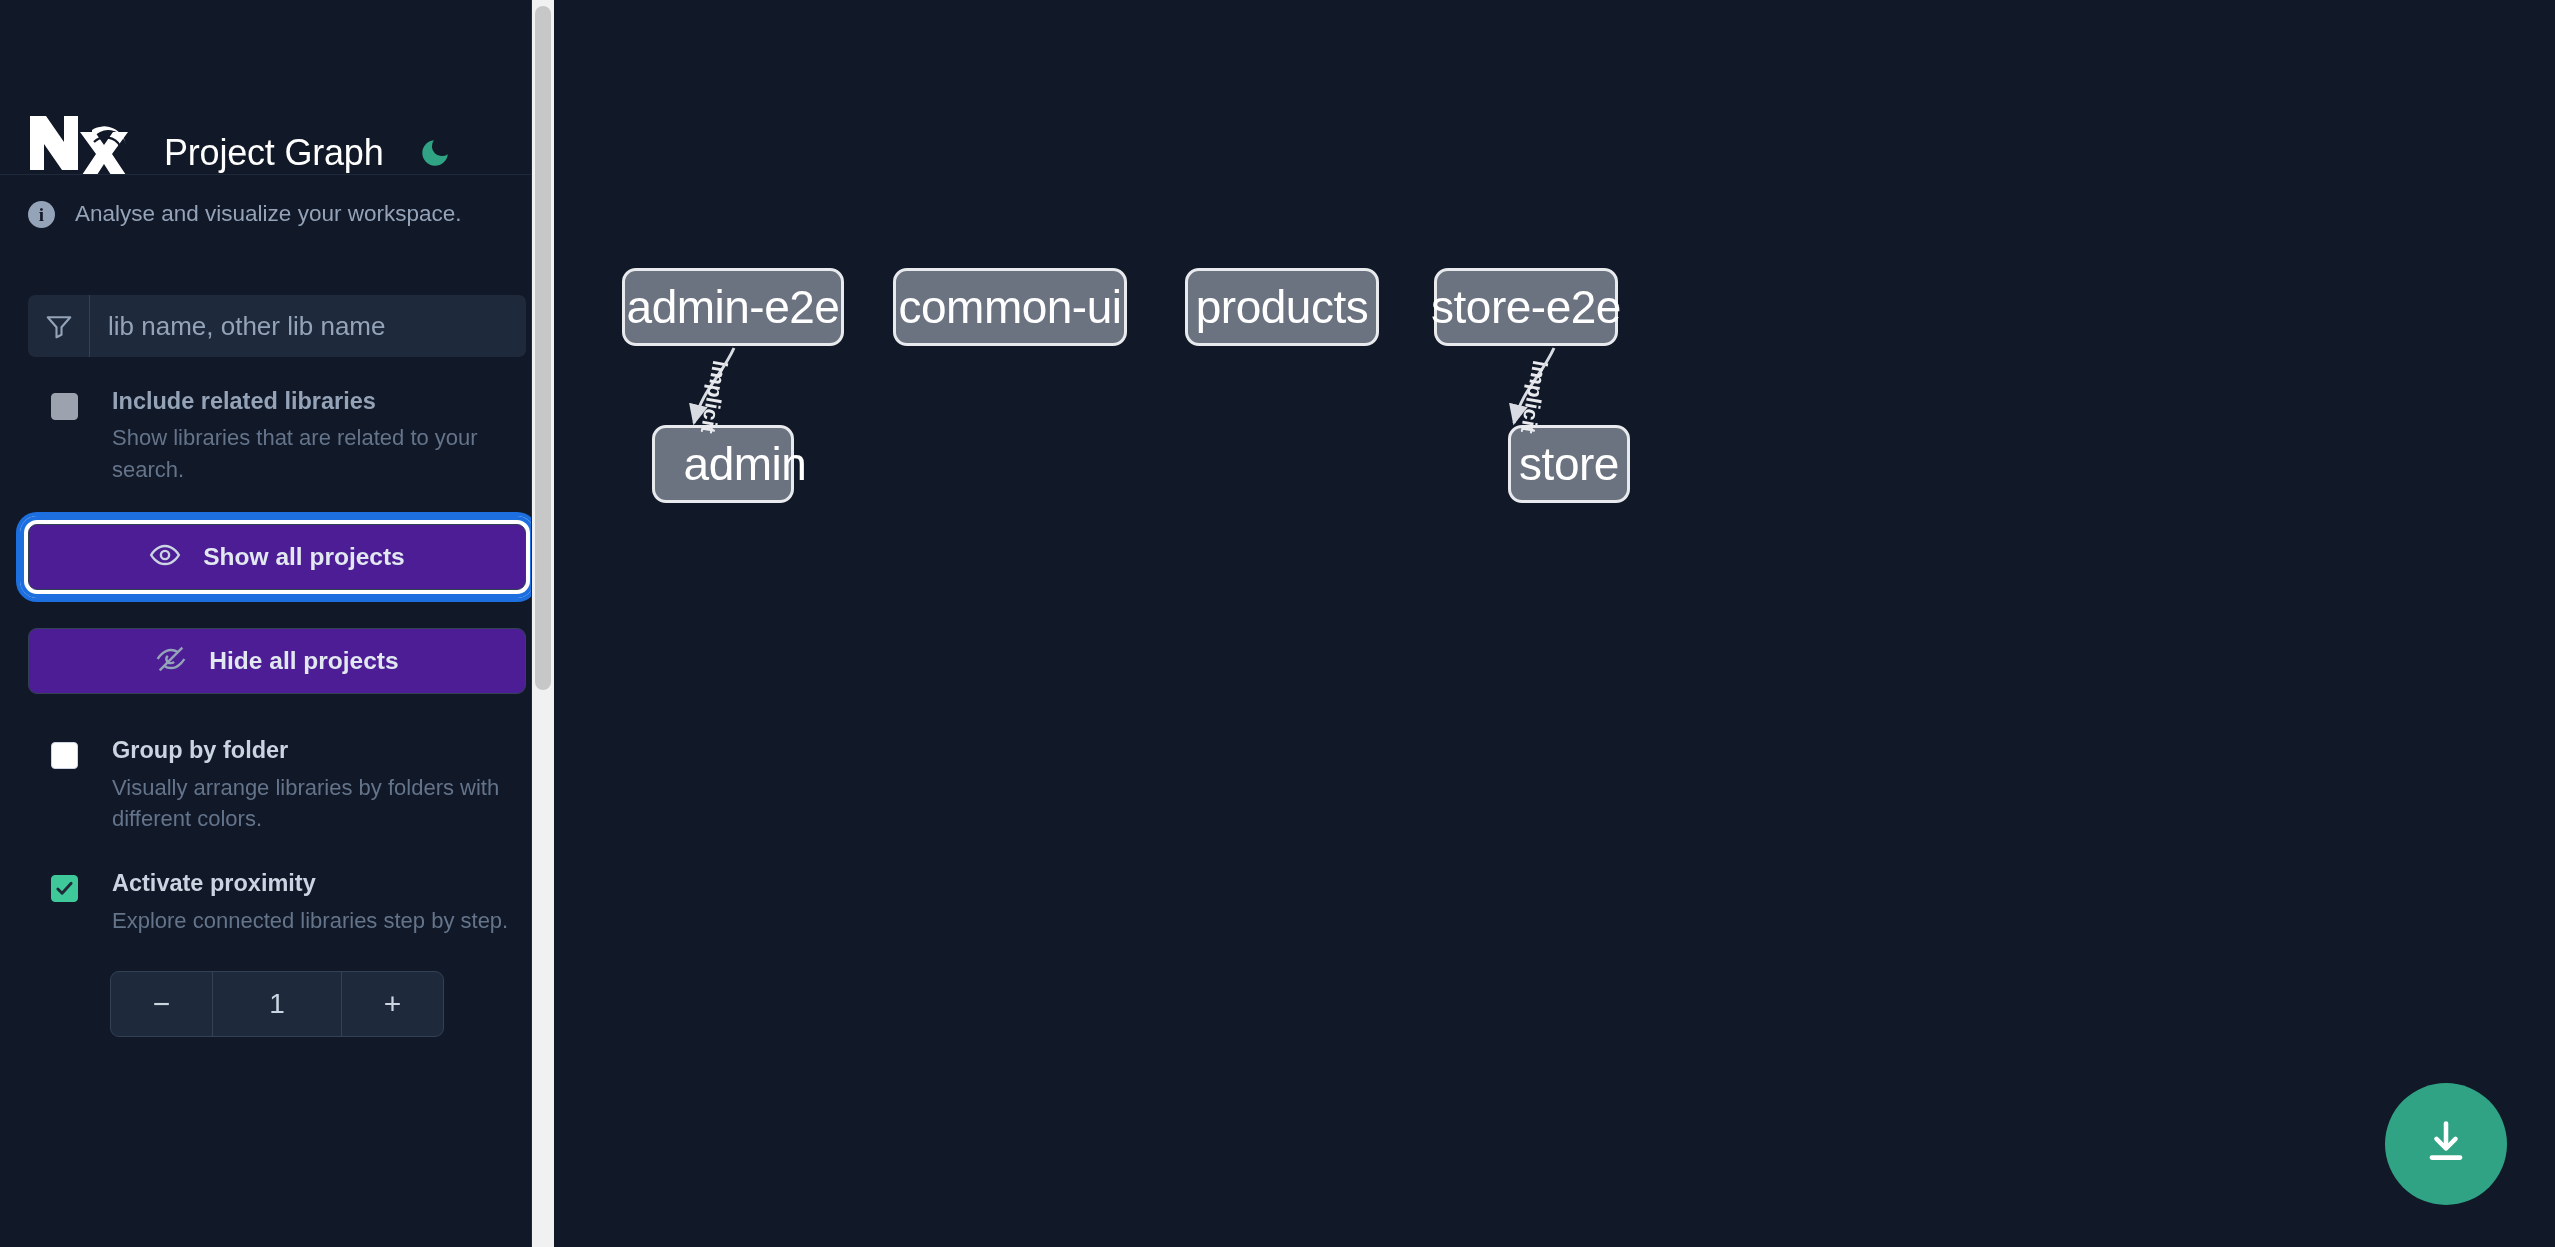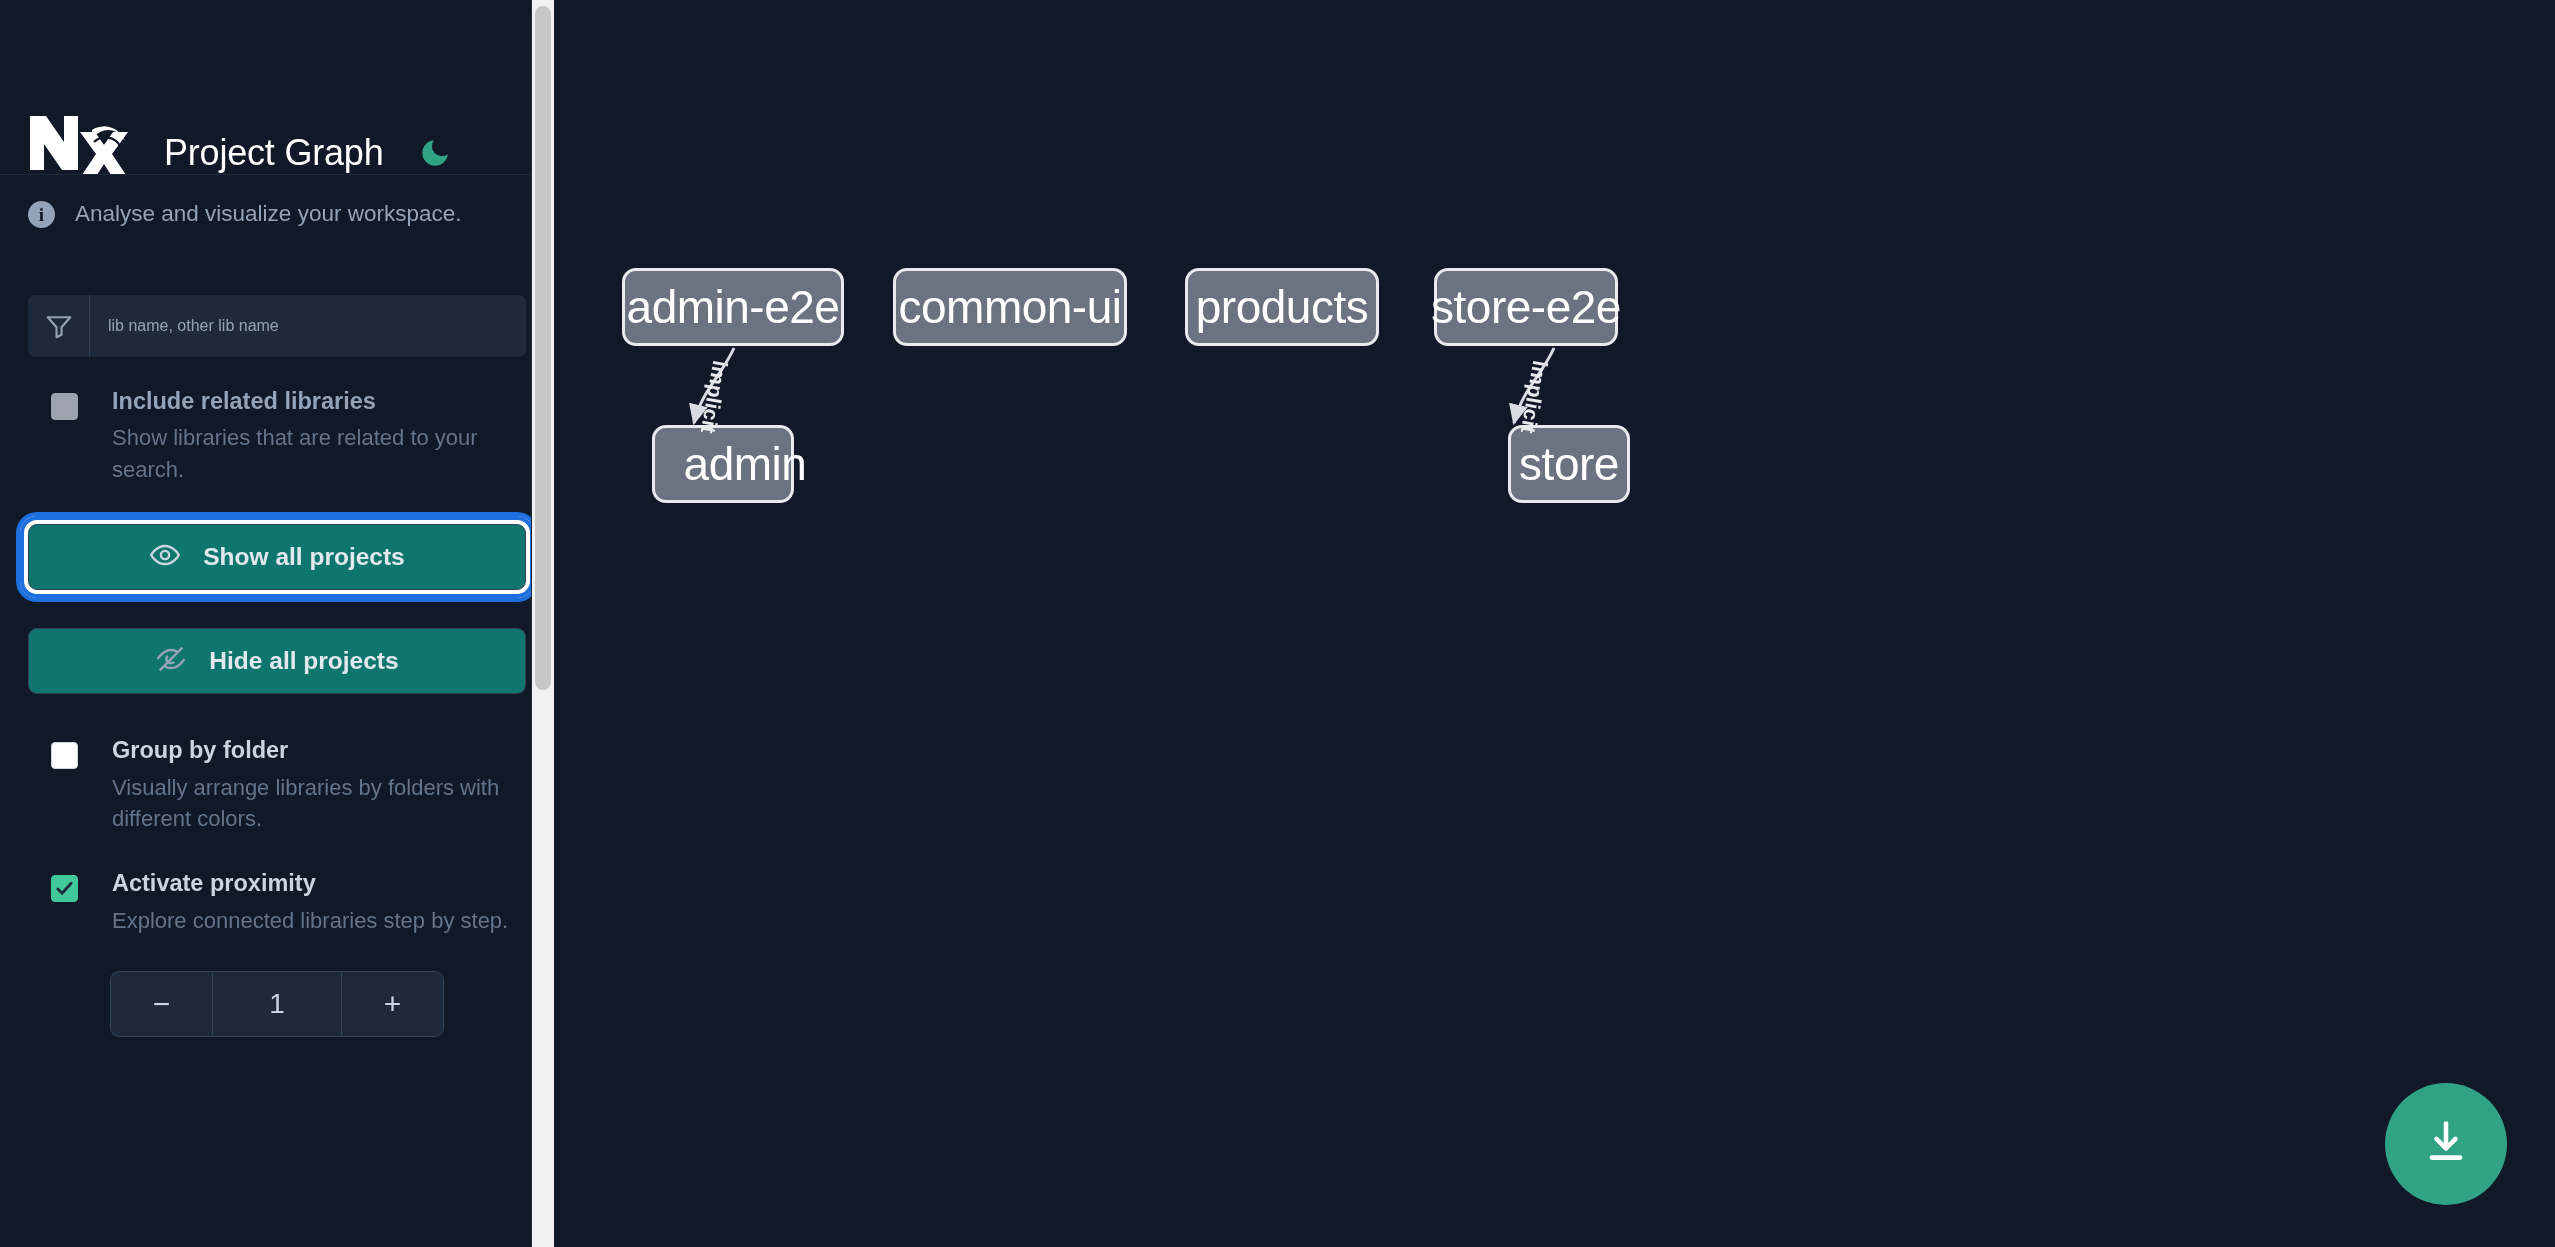--- a/index.html
+++ b/index.html
@@ -111,21 +111,21 @@
     justify-content: center;
     border-right: 1px solid #334155;
     flex: 0 0 62px;
   }
   .search-input {
     flex: 1 1 auto;
     border: none;
     outline: none;
     background: transparent;
     color: #cbd5e1;
-    font-size: 16px;
+    font-size: 26px;
     font-family: "Liberation Sans", sans-serif;
     padding: 0 18px;
     height: 49px;
   }
   .search-input::placeholder { color: #94a3b8; }
 
   
   .cb-row {
     display: flex;
     padding: 0 28px;
@@ -158,21 +158,21 @@
     font-size: 22px;
     line-height: 1.45;
     margin-top: 6px;
     max-width: 440px;
   }
 
   
   .btn {
     margin: 0 28px;
     height: 66px;
-    background: #0f766e;
+    background: #4c1d95;
     border: 1px solid #334155;
     border-radius: 9px;
     display: flex;
     align-items: center;
     justify-content: center;
     gap: 22px;
     cursor: pointer;
   }
   .btn-label {
     color: #e2e8f0;

